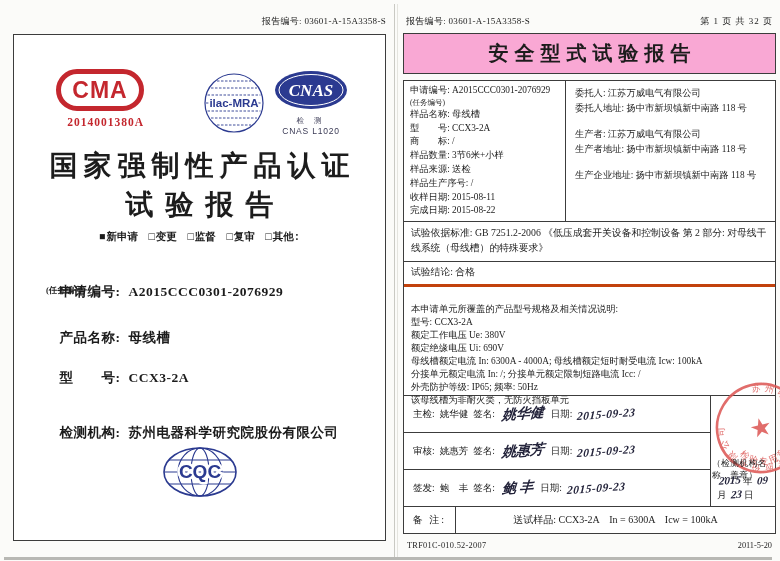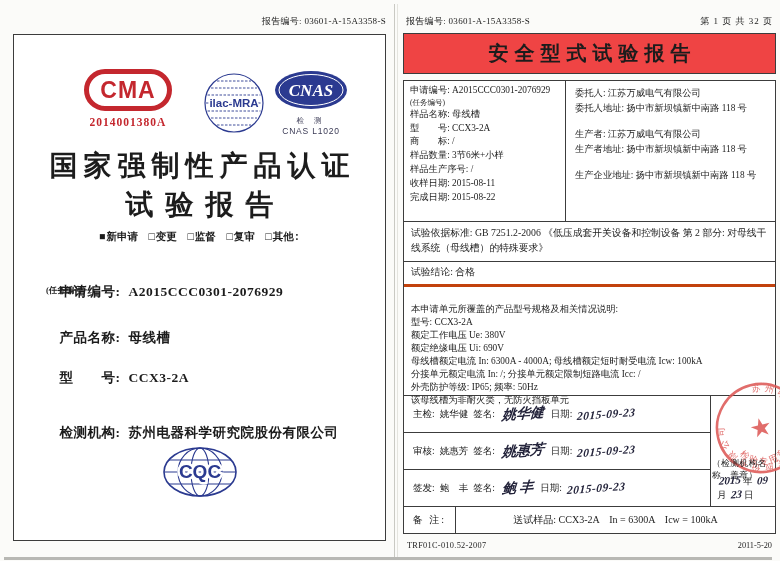--- a/index.html
+++ b/index.html
@@ -17,21 +17,21 @@
     background:#82827c; opacity:.55; }
 
   
   .l-report { position:absolute; top:15px; left:12px; width:374px; text-align:right;
     font-size:9px; letter-spacing:.3px; }
   .l-box { position:absolute; left:13px; top:34px; width:373px; height:507px;
     border:1.5px solid #3c3c3c; background:#fff; }
 
   .logos { position:absolute; top:34px; left:42px; right:36px; display:flex;
     justify-content:space-between; align-items:flex-start; }
-  .cma-wrap { text-align:center;margin-left:28px; }
+  .cma-wrap { text-align:right; }
   .cma-box { width:88px; height:42px; border:5px solid #c4272e; border-radius:22px;
     display:flex; align-items:center; justify-content:center; }
   .cma-text { font-family:"Liberation Sans",sans-serif; font-weight:bold; font-size:23px;
     color:#c4272e; letter-spacing:1px; }
   .cma-num { color:#c4272e; font-family:Liberation Serif, serif; font-weight:bold;
     font-size:11.5px; margin-top:5px; letter-spacing:1px; }
   .intl-logos { display:flex; gap:8px; align-items:center; }
   .cnas-wrap { text-align:center; }
   .cnas-type { font-size:7.5px; color:#3a3a55; letter-spacing:4px; margin-top:1px; }
   .cnas-code { font-family:"Liberation Sans",sans-serif; font-size:8.5px; color:#3a3a55;
@@ -49,21 +49,21 @@
   .l-field { position:absolute; left:30px; font-size:13.5px; letter-spacing:.5px;
     font-weight:600; white-space:pre; }
   .l-field .val { margin-left:8px; font-weight:600; }
   .l-sub { position:absolute; left:32px; font-size:8.5px; font-weight:600; }
   .cqc-wrap { position:absolute; top:410px; width:100%; text-align:center; }
 
   
   .r-report { position:absolute; top:15px; left:406px; font-size:9px; letter-spacing:.3px; }
   .r-pageinfo { position:absolute; top:15px; right:7px; font-size:9px; letter-spacing:1px; }
   .r-titlebox { position:absolute; left:403px; top:33px; width:373px; height:41px;
-    border:1.5px solid #3c3c3c; background:#ef4444; display:flex; align-items:center;
+    border:1.5px solid #3c3c3c; background:#f9a8d4; display:flex; align-items:center;
     justify-content:center; font-size:20px; font-weight:bold; letter-spacing:6px; text-indent:6px; }
   .r-main { position:absolute; left:403px; top:80px; width:373px; height:454px;
     border:1.5px solid #3c3c3c; background:#fff; display:flex; flex-direction:column; }
 
   .sec-info { height:140px; display:flex; }
   .info-l { width:162px; border-right:1px solid #3c3c3c; padding:3px 6px; }
   .info-l .ln { font-size:9.3px; line-height:13.8px; white-space:pre; }
   .info-l .ln.small { font-size:7.5px; line-height:10px; }
   .info-r { flex:1; padding:5px 9px; }
   .info-r .ln { font-size:9.3px; line-height:15px; white-space:pre; }
@@ -183,20 +183,21 @@
 <div class="r-main">
 
   <div class="sec-info">
     <div class="info-l">
       <div class="ln">申请编号: A2015CCC0301-2076929</div>
       <div class="ln small">(任务编号)</div>
       <div class="ln">样品名称: 母线槽</div>
       <div class="ln">型　　号: CCX3-2A</div>
       <div class="ln">商　　标: /</div>
       <div class="ln">样品数量: 3节6米+小样</div>
+      <div class="ln">样品来源: 送检</div>
       <div class="ln">样品生产序号: /</div>
       <div class="ln">收样日期: 2015-08-11</div>
       <div class="ln">完成日期: 2015-08-22</div>
     </div>
     <div class="info-r">
       <div class="ln">委托人: 江苏万威电气有限公司</div>
       <div class="ln gap">委托人地址: 扬中市新坝镇新中南路 118 号</div>
       <div class="ln">生产者: 江苏万威电气有限公司</div>
       <div class="ln gap">生产者地址: 扬中市新坝镇新中南路 118 号</div>
       <div class="ln">生产企业地址: 扬中市新坝镇新中南路 118 号</div>

